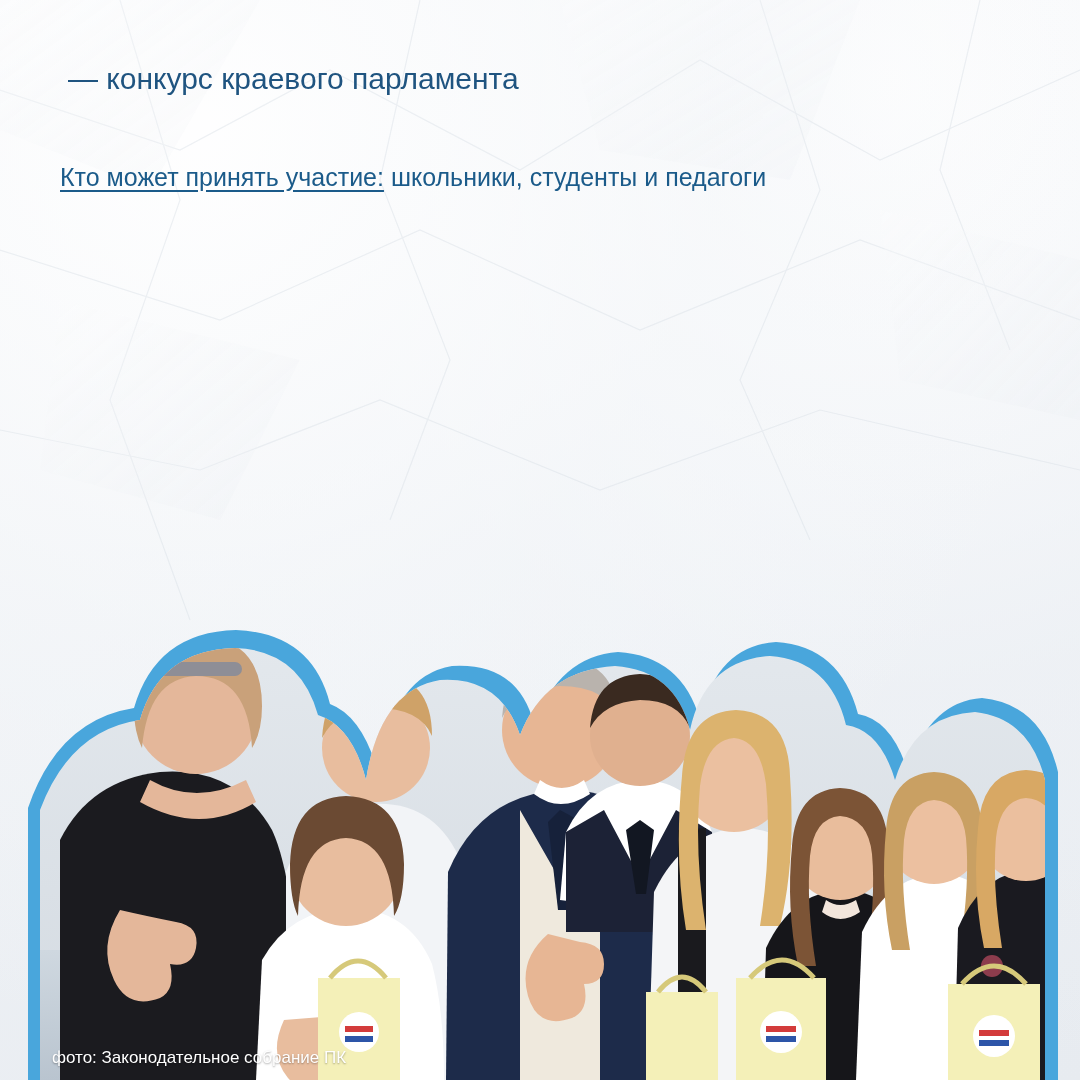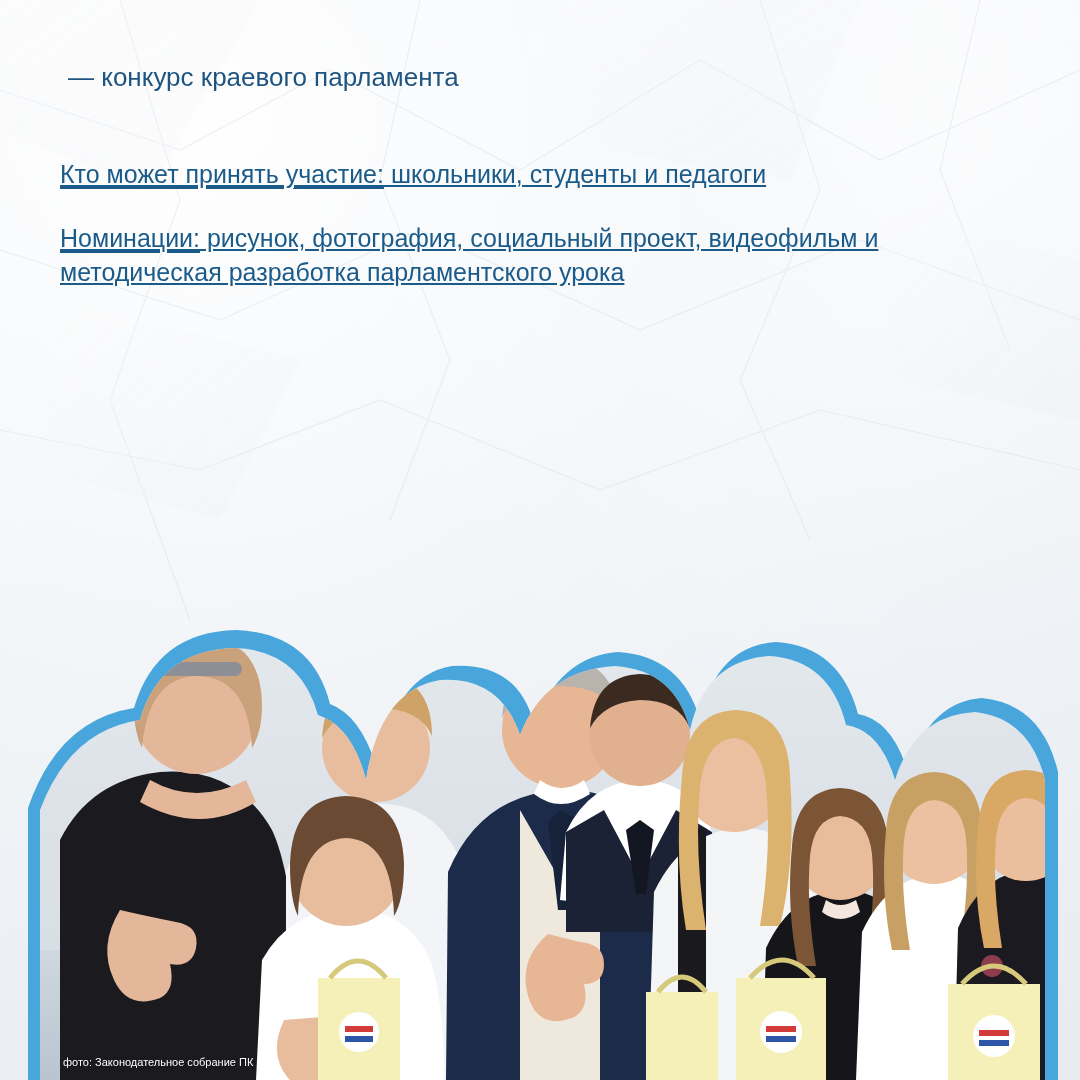--- a/index.html
+++ b/index.html
@@ -47,56 +47,55 @@
     line-height: 1.08;
     font-weight: bold;
     letter-spacing: 0.5px;
     color: #17456e;
     margin: 0;
     text-transform: uppercase;
   }
 
   .subtitle {
     margin: 20px 0 0 8px;
-    font-size: 26px;
+    font-size: 30px;
     color: #1f5480;
     font-weight: normal;
   }
 
   .facts {
     margin-top: 64px;
   }
   .fact {
     font-size: 25px;
     color: #1b5b8a;
     line-height: 1.36;
     margin-bottom: 30px;
     max-width: 930px;
-    text-decoration: underline;
   }
   .fact .u {
     text-decoration: underline;
     text-underline-offset: 4px;
   }
 
   
   .photo-wrap {
     position: absolute;
     left: 0;
     bottom: 0;
     width: 1080px;
     height: 600px;
     z-index: 3;
   }
 
   .credit {
     position: absolute;
-    left: 63px;
+    left: 52px;
     bottom: 12px;
-    font-size: 11px;
+    font-size: 17px;
     color: #ffffff;
     z-index: 8;
     text-shadow: 0 1px 2px rgba(0,0,0,.35);
   }
 </style>
 </head>
 <body>
 
 <div class="poster">
 
@@ -124,23 +123,20 @@
     </g>
   </svg>
 
   <div class="content">
     <div class="subtitle">— конкурс краевого парламента</div>
 
     <div class="facts">
       <p class="fact">
         <span class="u">Кто может принять участие:</span><span> школьники, студенты и педагоги</span>
       </p>
-      <p class="fact">
-        <span class="u">Номинации:</span><span> рисунок, фотография, социальный проект, видеофильм и методическая разработка парламентского урока</span>
-      </p>
     </div>
   </div>
 
   <div class="photo-wrap">
     <svg width="1080" height="600" viewBox="0 0 1080 600">
       <defs>
         <linearGradient id="floorG" x1="0" y1="0" x2="0" y2="1">
           <stop offset="0%" stop-color="#cfd8e0"></stop>
           <stop offset="100%" stop-color="#b9c4cf"></stop>
         </linearGradient>

